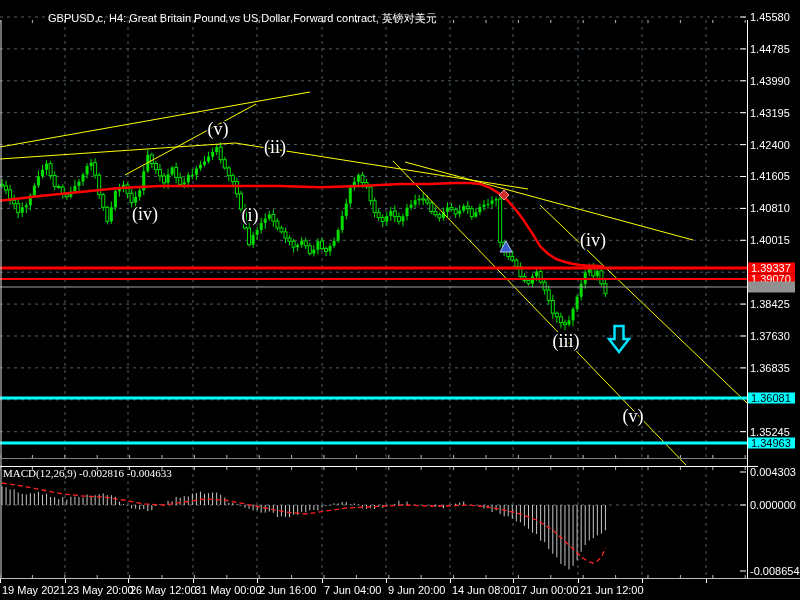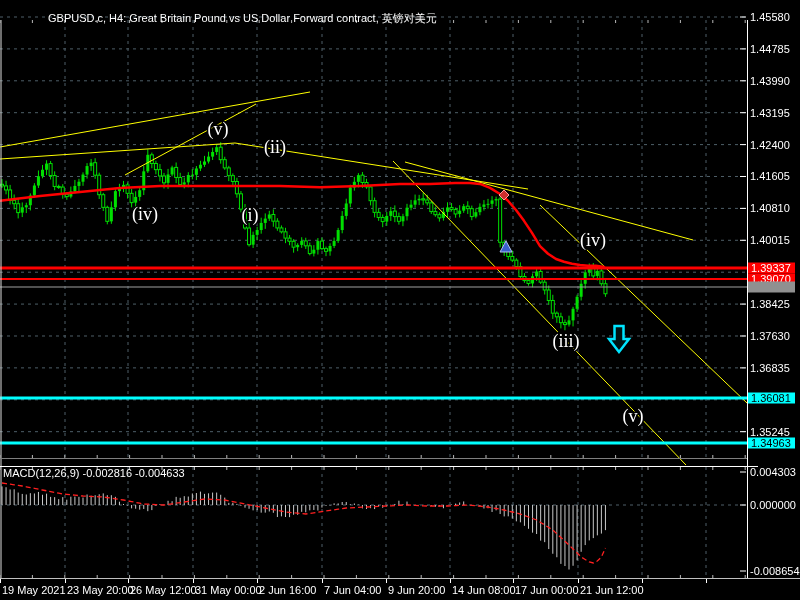--- a/index.html
+++ b/index.html
@@ -1,18 +1,18 @@
 <!DOCTYPE html>
 <html><head>
 <meta charset="utf-8">
 <style>
   html,body{margin:0;padding:0;background:#000;width:800px;height:600px;overflow:hidden;}
   #win{position:relative;width:800px;height:600px;background:#000;font-family:"Liberation Sans",sans-serif;}
   #titlebar{position:absolute;left:4px;top:11px;color:#fff;font-size:11px;white-space:nowrap;z-index:3;margin-left:44px;}
-  #macdlabel{position:absolute;left:3px;top:467px;color:#fff;font-size:11px;white-space:nowrap;z-index:3;}
+  #macdlabel{position:absolute;left:3px;top:467px;color:#fff;font-size:11px;white-space:nowrap;z-index:3;font-family:Liberation Serif, serif;}
   svg{position:absolute;left:0;top:0;}
   text{font-family:"Liberation Sans",sans-serif;}
   .wave{font-family:"Liberation Serif",serif;}
 </style>
 </head>
 <body>
 
 <div id="win">
   <div id="titlebar">GBPUSD.c, H4:  Great Britain Pound vs US Dollar Forward contract, 英镑对美元</div>
   <div id="macdlabel">MACD(12,26,9) -0.002816 -0.004633</div>

